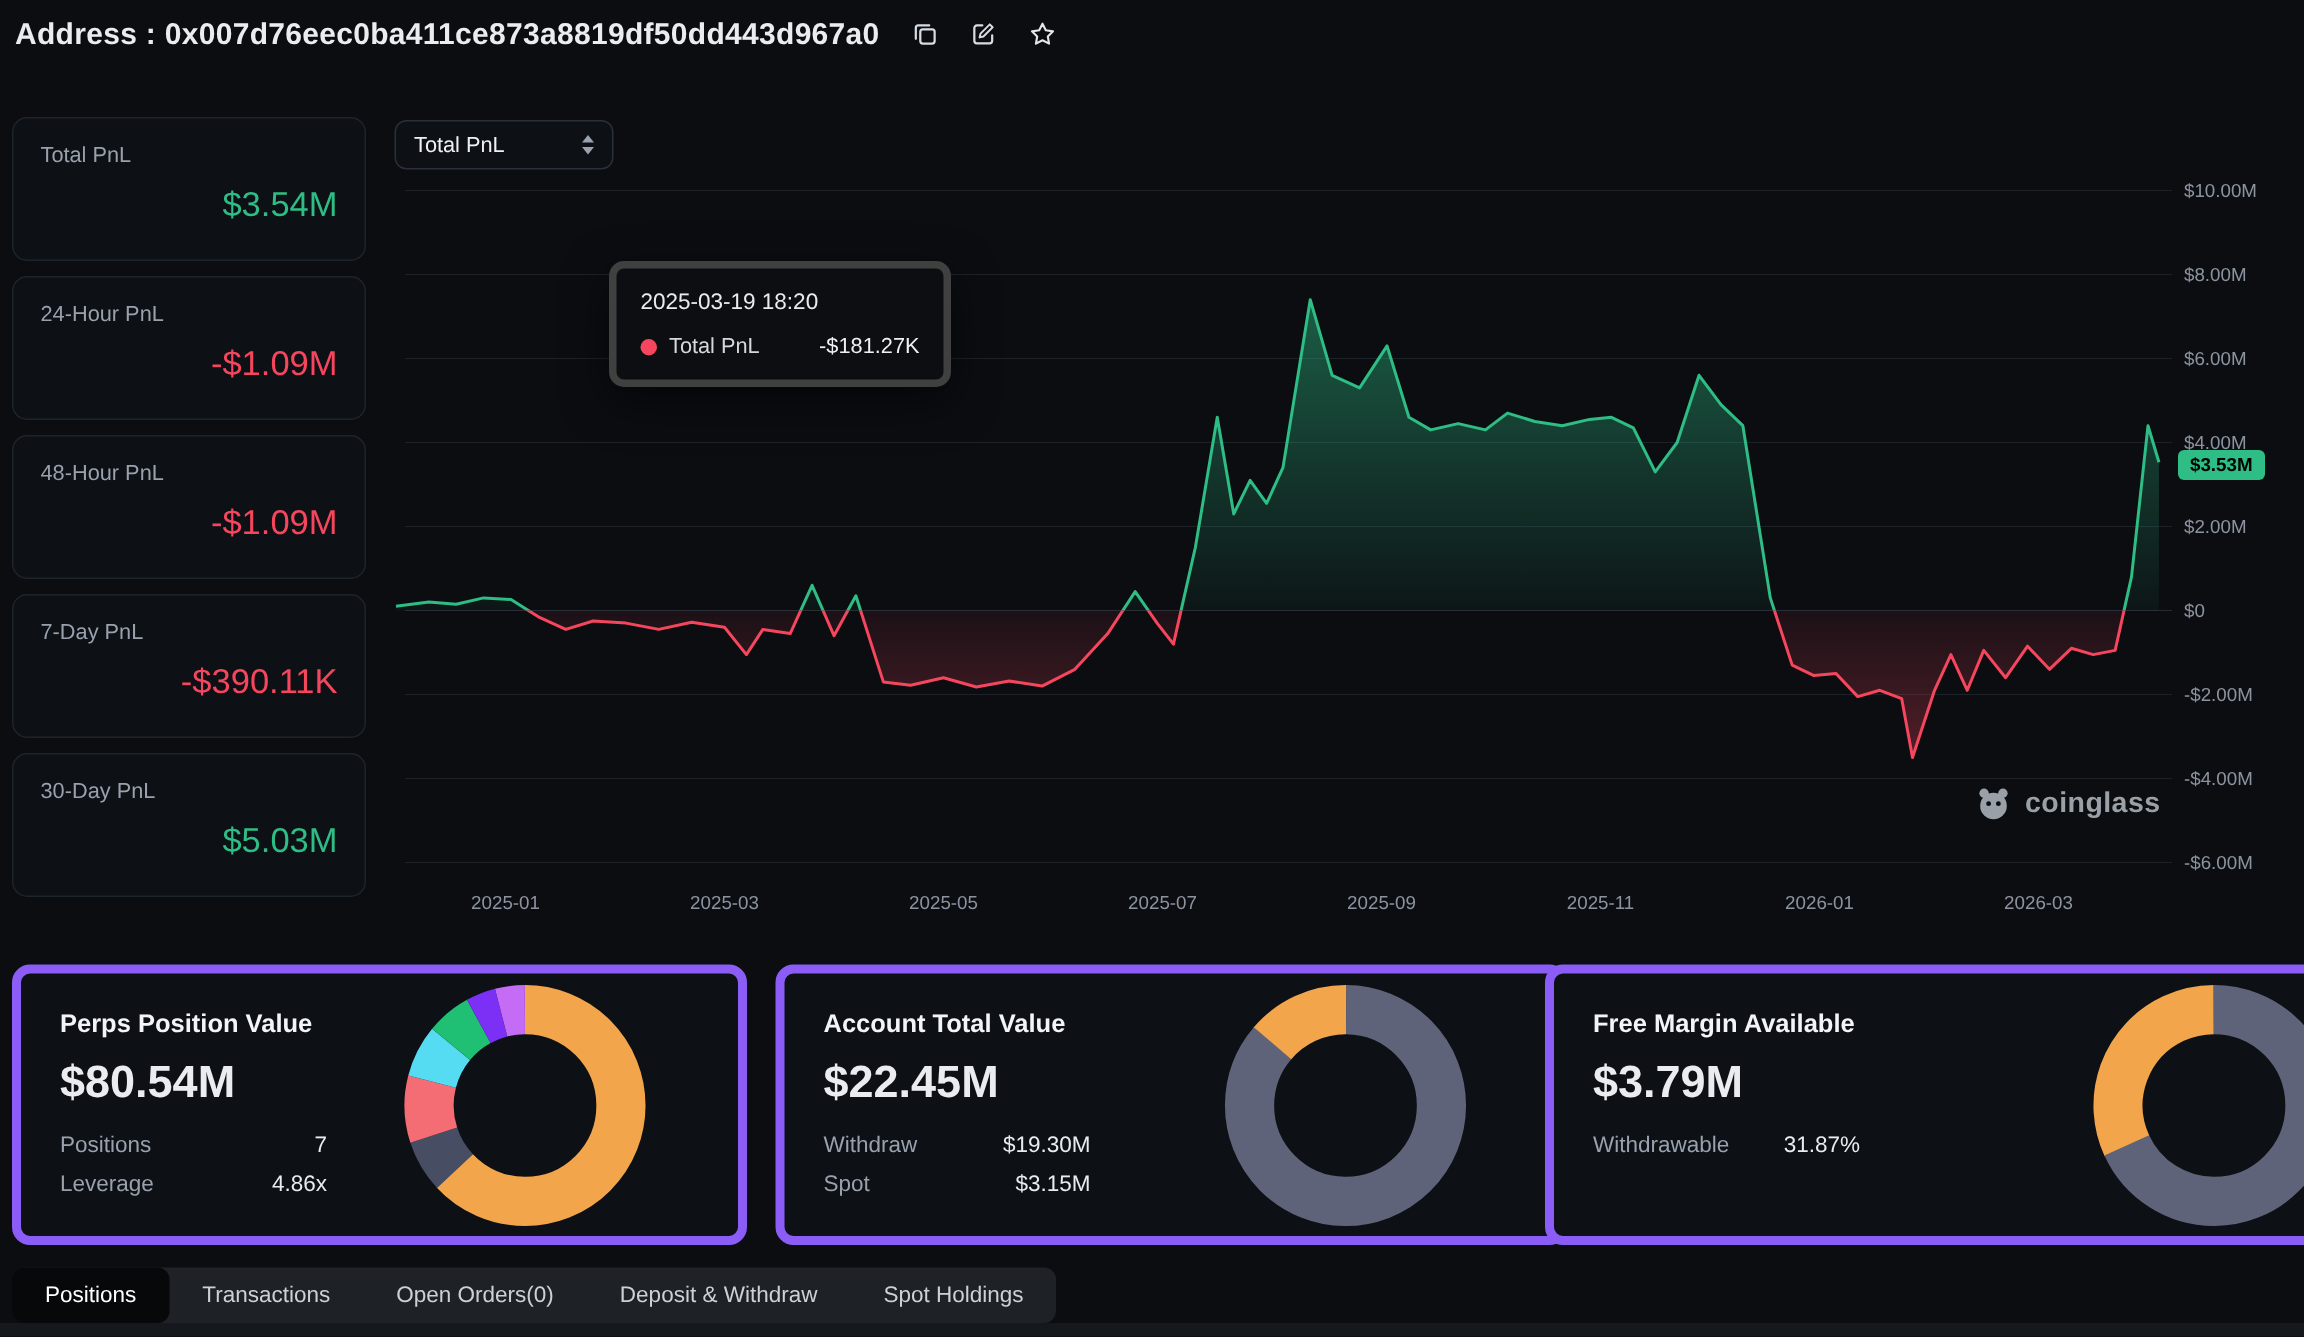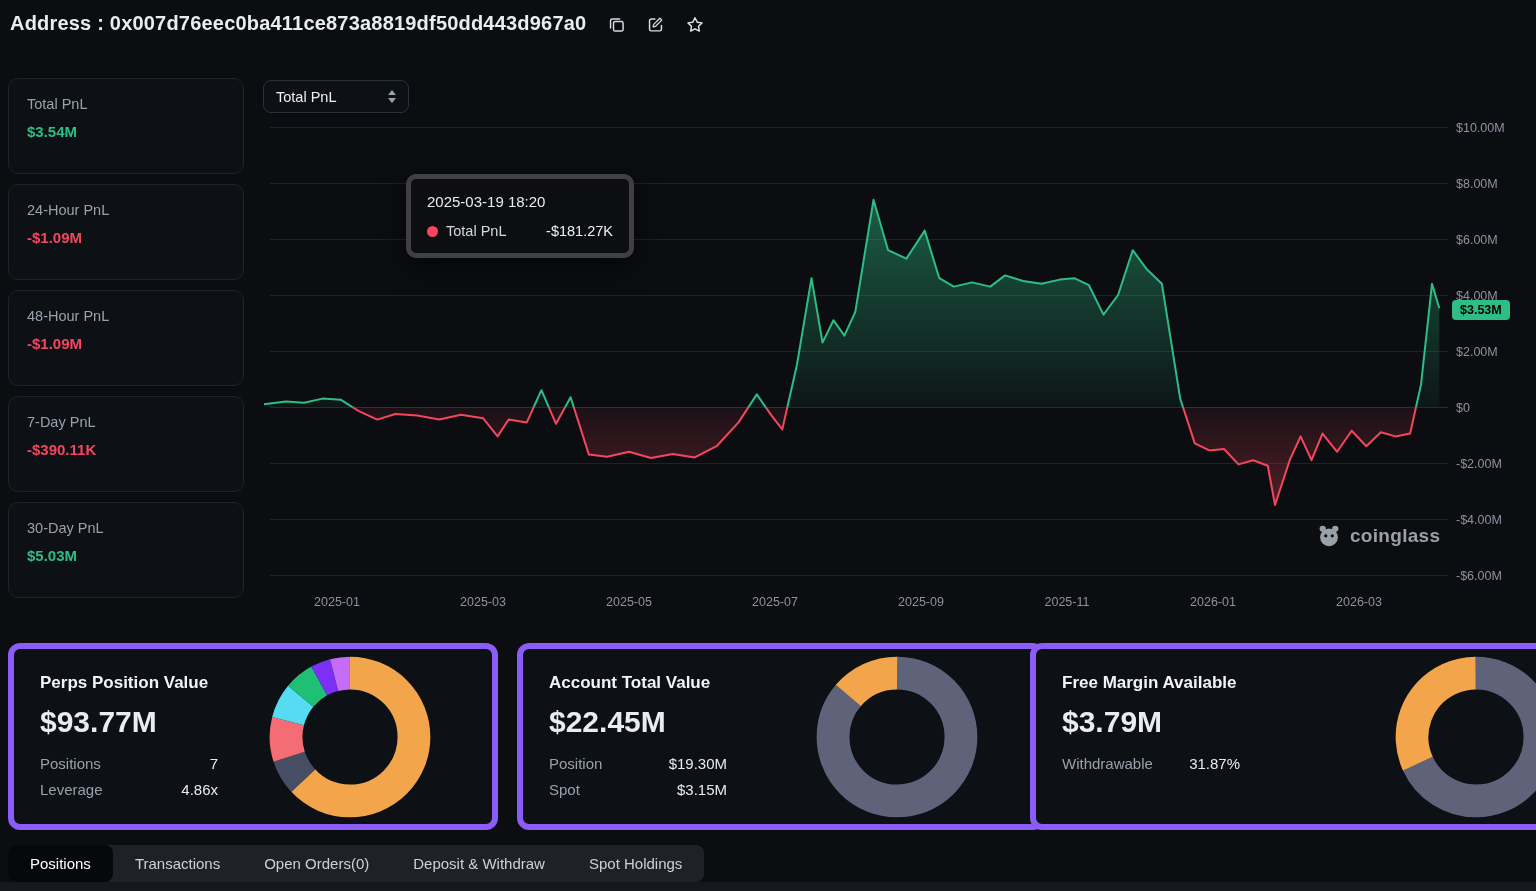--- a/index.html
+++ b/index.html
@@ -3,28 +3,28 @@
 <meta charset="utf-8">
 <style>
   * { box-sizing: border-box; }
   html,body { margin:0; padding:0; }
   body {
     width:1536px; height:891px; position:relative; overflow:hidden;
     background:#0b0d11; color:#eaecef;
     font-family:"Liberation Sans","DejaVu Sans",sans-serif;
   }
   
-  .header { position:absolute; left:10px; top:12px; display:flex; align-items:center; gap:22px; }
+  .header { position:absolute; left:10px; top:12px; display:flex; align-items:flex-start; gap:22px; }
   .header h1 { margin:0; font-size:20px; font-weight:700; letter-spacing:.2px; }
   .hicon { display:inline-flex; align-items:center; cursor:pointer; margin-top:2px; }
   
   .pnl-cards { position:absolute; left:8px; top:78px; width:236px; display:flex; flex-direction:column; gap:10px; }
   .pnl-card { background:#0d1015; border:1px solid #1e242c; border-radius:10px; height:96px; padding:17px 18px; }
   .pnl-card .lbl { color:#99a1ad; font-size:14.5px; }
-  .pnl-card .val { margin-top:11px; font-size:15px; font-weight:700; }
+  .pnl-card .val { margin-top:11px; font-size:23px; font-weight:400;text-align:right; }
   .pos { color:#2ebd85; }
   .neg { color:#f6465d; }
   
   .metric-select {
     position:absolute; left:263px; top:80px; width:146px; height:33px;
     background:#0d1014; border:1px solid #2b313a; border-radius:8px;
     display:flex; align-items:center; justify-content:space-between;
     padding:0 12px; font-size:14.5px; color:#eef0f3; cursor:pointer; z-index:4;
   }
   .updown { display:flex; flex-direction:column; gap:3px; }
@@ -192,21 +192,21 @@
     <circle cx="12" cy="13.2" r="8.2"></circle>
     <circle cx="9" cy="11.8" r="1.5" fill="#0b0d11"></circle>
       <circle cx="15" cy="11.8" r="1.5" fill="#0b0d11"></circle>
   </svg>
   <span class="wm-text">coinglass</span>
 </div>
 
 <div id="sum1" class="sum-card">
   <div class="sum-left">
     <div class="sum-title">Perps Position Value</div>
-    <div class="sum-value">$93.77M</div>
+    <div class="sum-value">$80.54M</div>
     <div class="sum-rows">
       <div class="sum-row">
         <span class="rl">Positions</span>
         <span class="rv">7</span>
       </div>
       <div class="sum-row">
         <span class="rl">Leverage</span>
         <span class="rv">4.86x</span>
       </div>
     </div>
@@ -221,21 +221,21 @@
       <circle cx="50" cy="50" r="39" fill="none" stroke="#c46cf5" stroke-width="20" stroke-dasharray="9.80 235.24" transform="rotate(255.60 50 50)"></circle>
     </svg>
 </div>
 
 <div id="sum2" class="sum-card">
   <div class="sum-left">
     <div class="sum-title">Account Total Value</div>
     <div class="sum-value">$22.45M</div>
     <div class="sum-rows">
       <div class="sum-row">
-        <span class="rl">Position</span>
+        <span class="rl">Withdraw</span>
         <span class="rv">$19.30M</span>
       </div>
       <div class="sum-row">
         <span class="rl">Spot</span>
         <span class="rv">$3.15M</span>
       </div>
     </div>
   </div>
   <svg class="donut" viewBox="0 0 100 100">
       <circle cx="50" cy="50" r="39" fill="none" stroke="#f2a54a" stroke-width="20" stroke-dasharray="34.31 210.74" transform="rotate(-140.00 50 50)"></circle>

